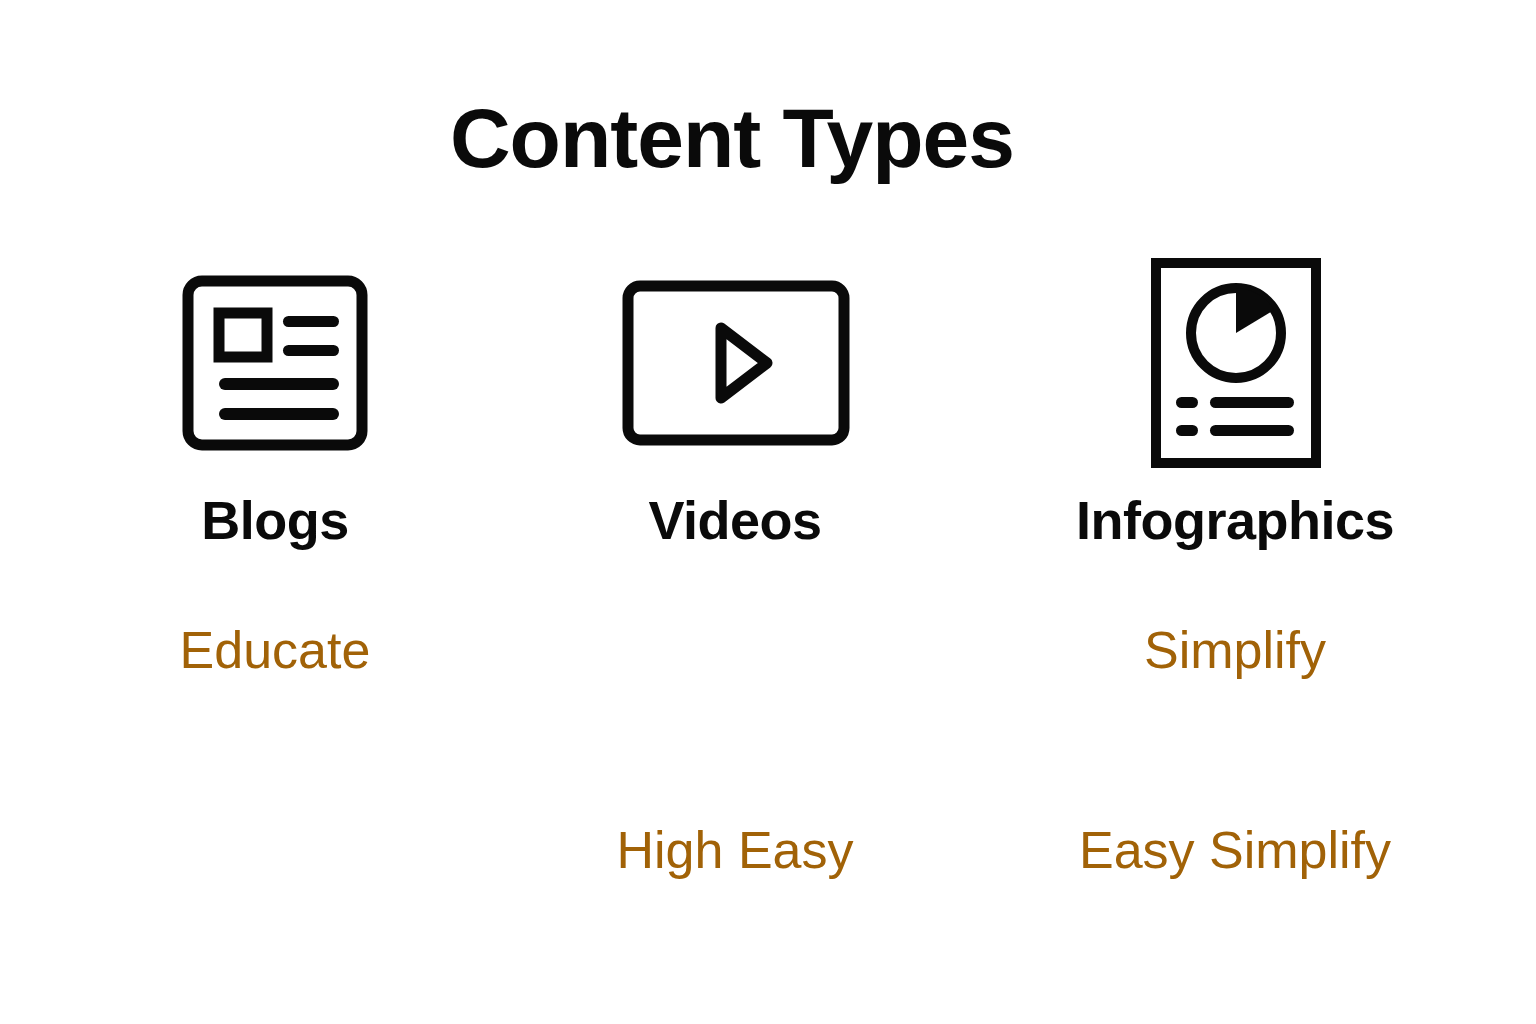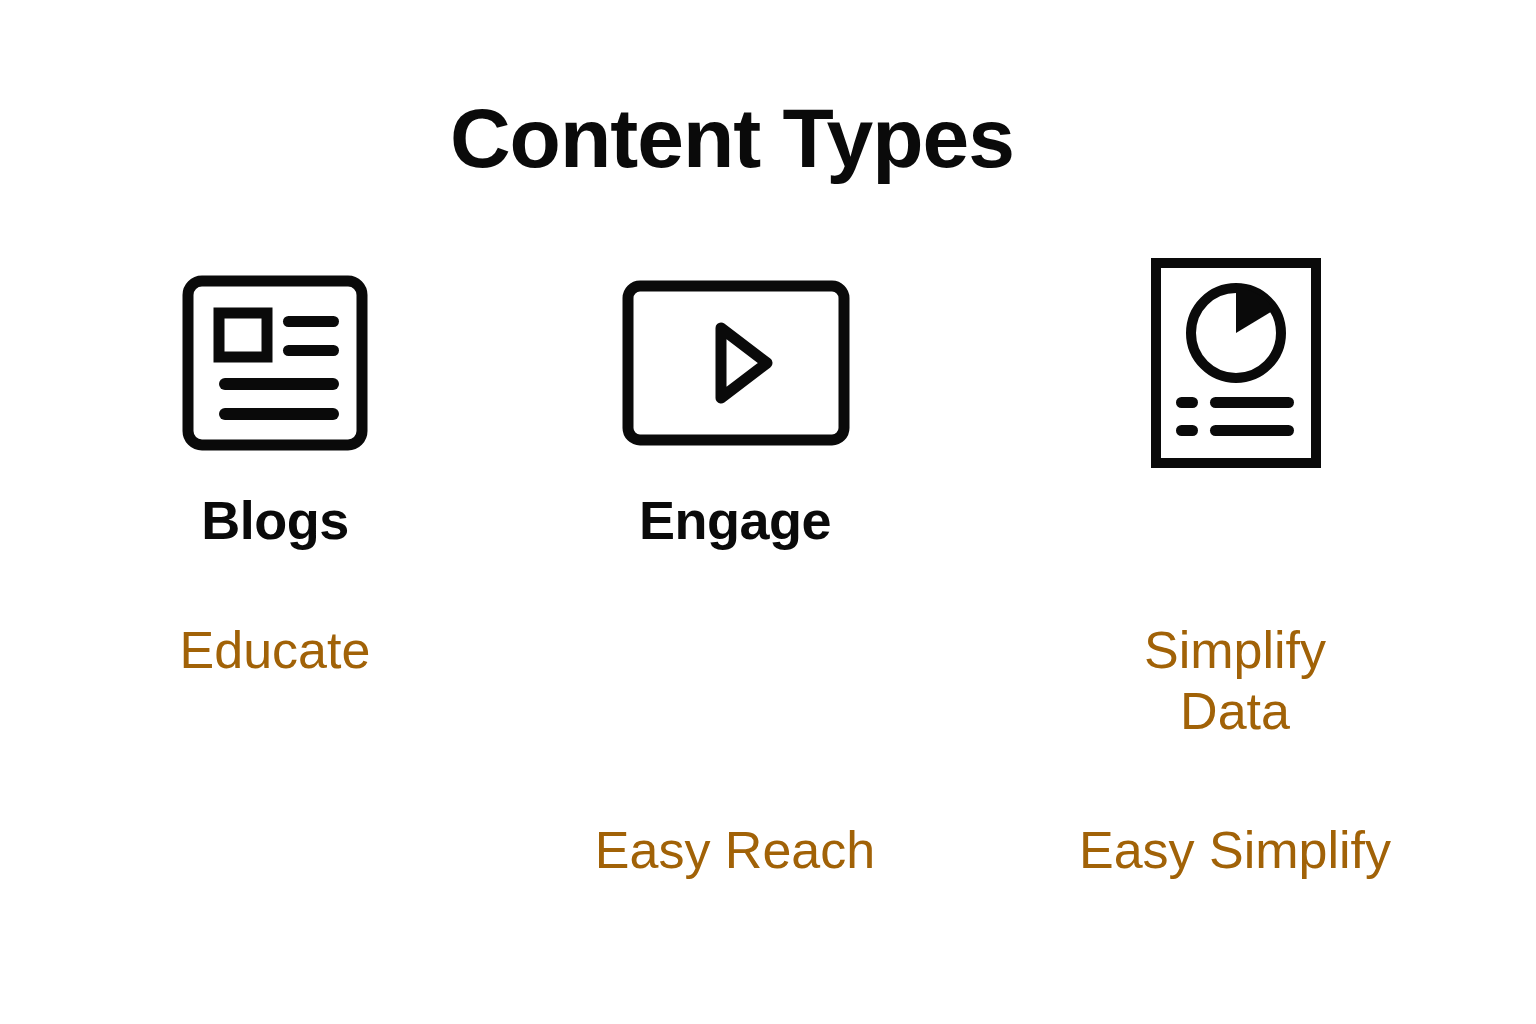--- a/index.html
+++ b/index.html
@@ -147,38 +147,38 @@
         <rect x="60" y="140" width="84" height="11" rx="5.5" fill="#0a0a0a"></rect>
         <rect x="26" y="168" width="22" height="11" rx="5.5" fill="#0a0a0a"></rect>
         <rect x="60" y="168" width="84" height="11" rx="5.5" fill="#0a0a0a"></rect>
       </svg>
     </div>
 
   </div>
 
   <div class="label-row">
     <div class="type-label c0">Blogs</div>
-    <div class="type-label c1">Engage</div>
+    <div class="type-label c1">Videos</div>
+    <div class="type-label c2">Infographics</div>
   </div>
 
   <div class="benefit-row r0">
     <div class="benefit-cell c0">
       <span class="ln">Educate</span>
     </div>
     <div class="benefit-cell c2">
       <span class="ln">Simplify</span>
-      <span class="ln">Data</span>
     </div>
 
   </div>
 
   <div class="benefit-row r1">
     <div class="benefit-cell c0"></div>
     <div class="benefit-cell c1">
-      <span class="ln">Easy Reach</span>
+      <span class="ln">High Easy</span>
     </div>
     <div class="benefit-cell c2">
       <span class="ln">Easy Simplify</span>
     </div>
 
   </div>
 
 </div>
 
 </body></html>

